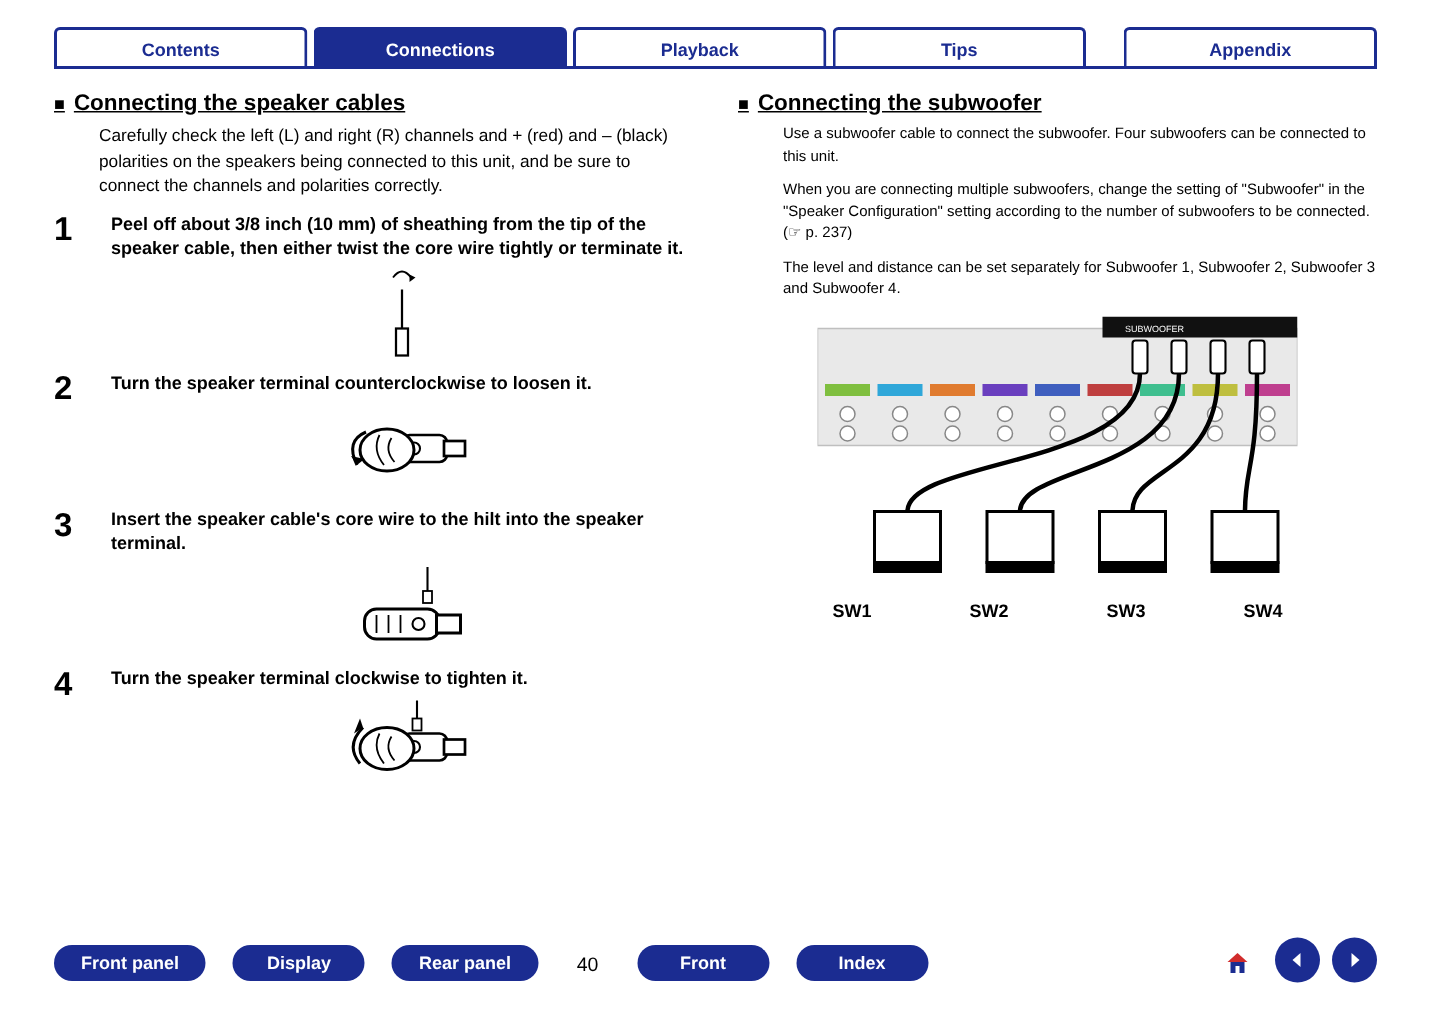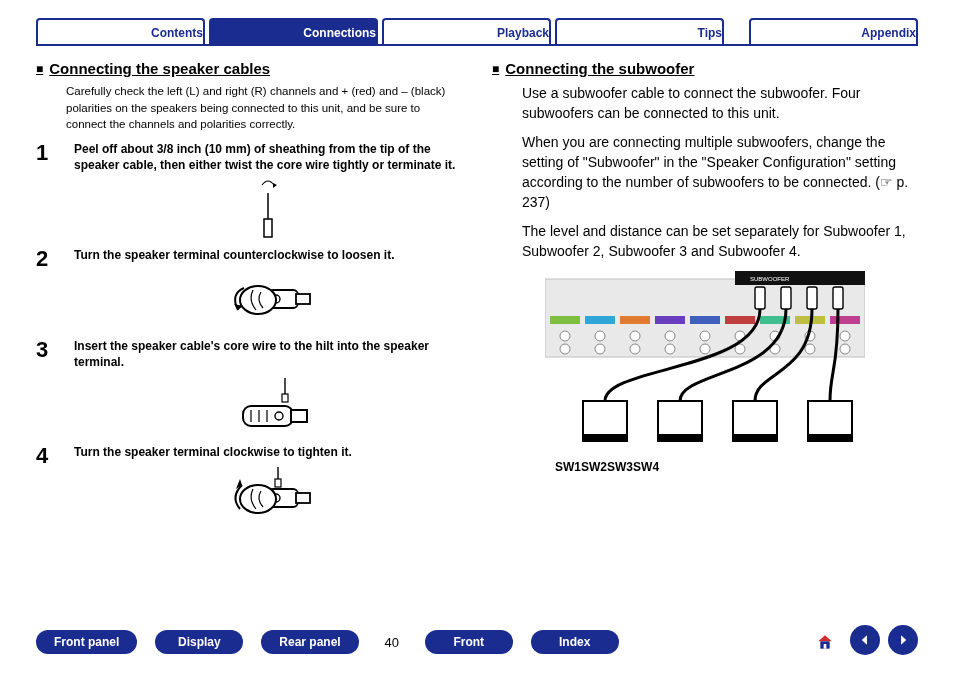--- a/index.html
+++ b/index.html
@@ -30,21 +30,21 @@
   
   .top-tabs {
     display: flex;
     gap: 0;
     border-bottom: 2px solid var(--line);
     height: 28px;
   }
   .tab {
     flex: 1;
     position: relative;
-    text-align: right;
+    text-align: center;
     color: var(--brand-blue);
     font-weight: bold;
     font-size: 12px;
     line-height: 26px;
     border: 2px solid var(--line);
     border-bottom: none;
     border-top-left-radius: 4px;
     border-top-right-radius: 4px;
     margin-right: 4px;
     background: #fff;
@@ -91,21 +91,21 @@
     font-size: 12px;
     line-height: 1;
   }
   p.intro {
     margin: 0 0 8px 30px;
     font-size: 11.5px;
     line-height: 1.45;
   }
   p.body {
     margin: 0 0 8px 0;
-    font-size: 14px;
+    font-size: 10px;
     line-height: 1.45;
   }
 
   
   .steps { margin-left: 0; }
   .step {
     display: flex;
     gap: 14px;
     margin-bottom: 4px;
   }
@@ -137,21 +137,21 @@
   .sub-diagram {
     margin-top: 10px;
     text-align: center;
   }
   .sub-diagram .panel {
     width: 320px;
     margin: 0 auto;
   }
   .sub-labels {
     display: flex;
-    justify-content: flex-start;
+    justify-content: space-between;
     width: 300px;
     margin: 6px auto 0 auto;
     font-weight: bold;
     font-size: 12px;
   }
 
   
   .bottom-bar {
     display: flex;
     align-items: center;

